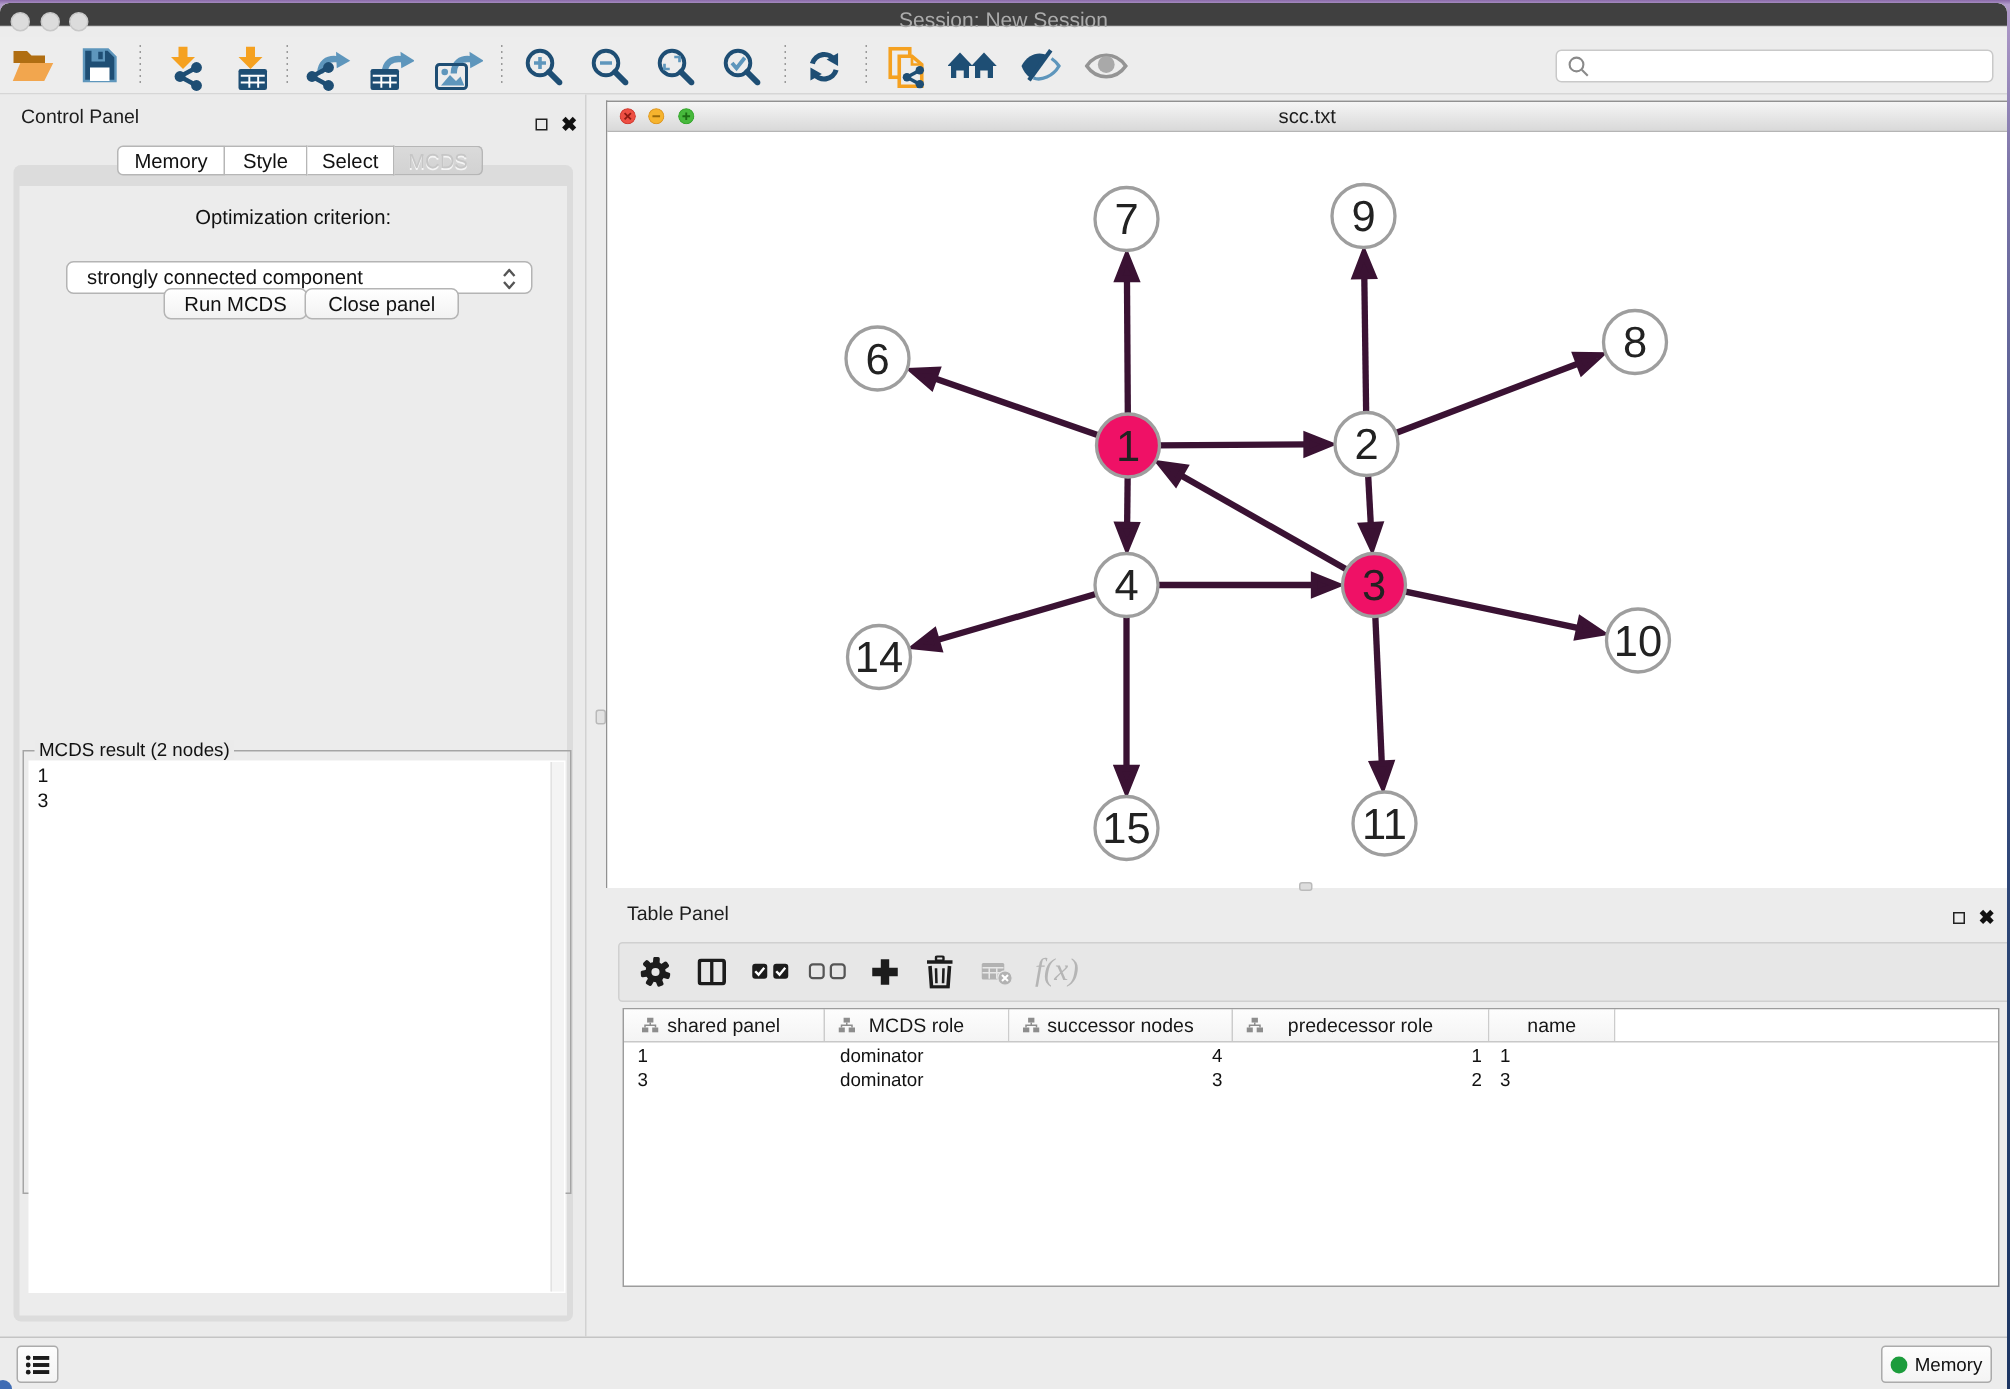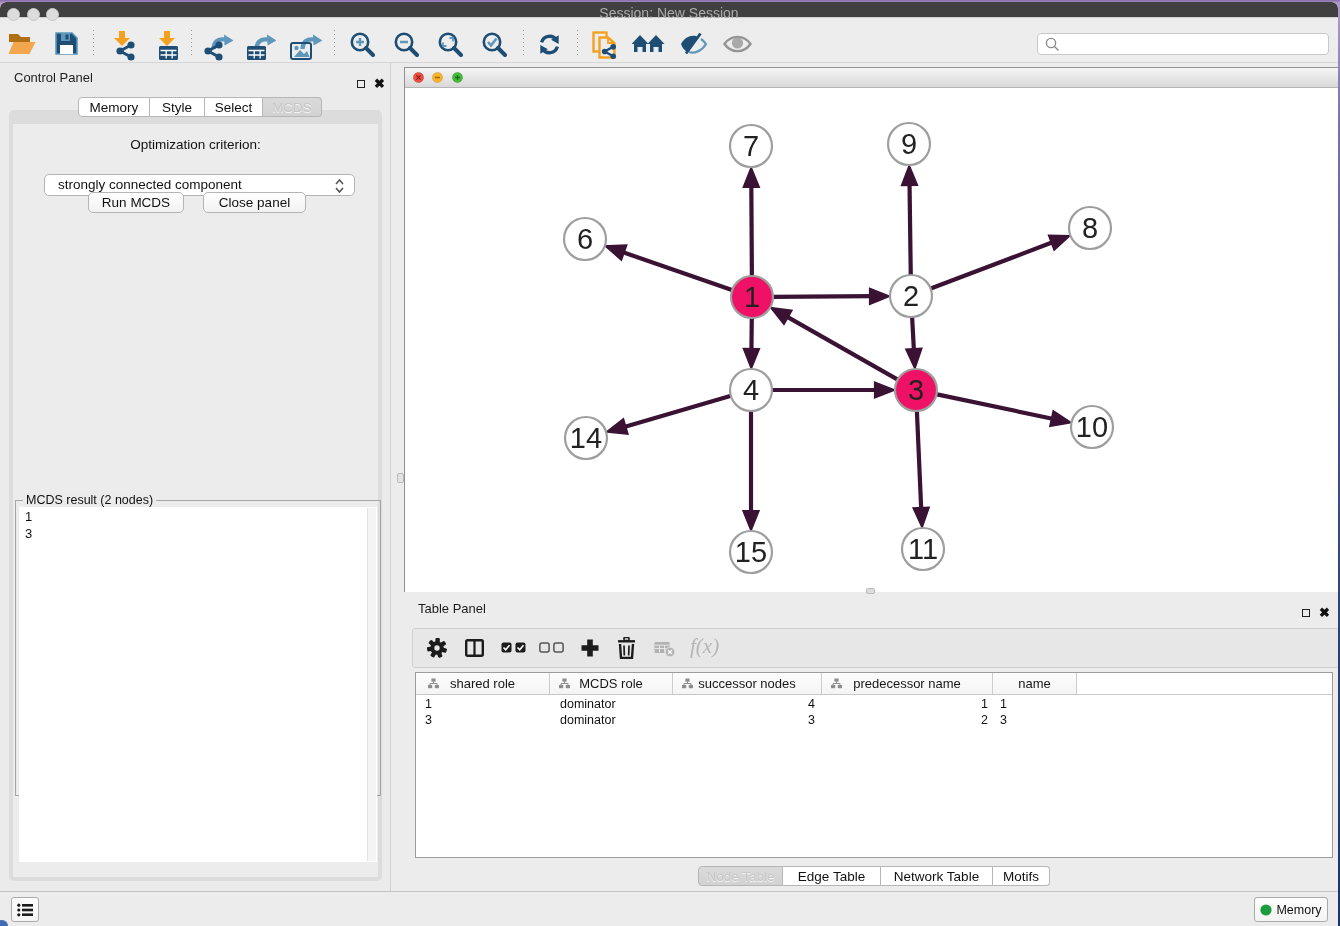--- a/index.html
+++ b/index.html
@@ -262,41 +262,42 @@
   <div class="tab first" style="width:72px">Memory</div>
       <div class="tab" style="width:55px">Style</div>
       <div class="tab" style="width:58px">Select</div>
       <div class="tab sel last" style="width:59px">MCDS</div>
  </div>
  <div style="position:absolute;left:9px;top:135px;width:373px;text-align:center;font-size:13.5px;color:#111">Optimization criterion:</div>
  <div id="optsel">strongly connected component<svg width="9" height="14" viewBox="0 0 9 14" style="position:absolute;right:10px;top:4px">
         <path d="M1 5 L4.5 1 L8 5" fill="none" stroke="#555" stroke-width="1.6"></path>
         <path d="M1 9 L4.5 13 L8 9" fill="none" stroke="#555" stroke-width="1.6"></path>
       </svg></div>
- <div class="btn" style="left:88px;top:190px;width:96px;height:21px;line-height:20px">Run MCDS</div>
+ <div class="btn" style="left:109px;top:190px;width:96px;height:21px;line-height:20px">Run MCDS</div>
  <div class="btn" style="left:203px;top:190px;width:103px;height:21px;line-height:20px">Close panel</div>
  <div id="mcdsfs">
       <span class="leg">MCDS result (2 nodes)</span>
    <div id="mcdsta">1<br>3<div id="mcds-sb"></div></div>
  </div>
  <div id="vsplit-handle"></div>
  <div id="netwin">
   <div id="nettb">
    <svg class="lt" style="left:8px" width="13" height="13" viewBox="0 0 13 13">
           <circle cx="6.5" cy="6.5" r="6" fill="#ee4f43" stroke="#cf3a30" stroke-width="0.8"></circle>
           <path d="M4 4 L9 9 M9 4 L4 9" stroke="#8e1a12" stroke-width="1.4"></path>
         </svg>
    <svg class="lt" style="left:27px" width="13" height="13" viewBox="0 0 13 13">
           <circle cx="6.5" cy="6.5" r="6" fill="#f6b42e" stroke="#dd9722" stroke-width="0.8"></circle>
           <path d="M3.5 6.5 L9.5 6.5" stroke="#9a6a0a" stroke-width="1.5"></path>
         </svg>
    <svg class="lt" style="left:47px" width="13" height="13" viewBox="0 0 13 13">
           <circle cx="6.5" cy="6.5" r="6" fill="#47b93c" stroke="#34a52c" stroke-width="0.8"></circle>
           <path d="M3.5 6.5 L9.5 6.5 M6.5 3.5 L6.5 9.5" stroke="#1c6e14" stroke-width="1.5"></path>
         </svg>
+   <div class="t">scc.txt</div>
   </div>
   <div id="netcanvas">
    <svg style="display:block" width="933" height="504" font-family="&quot;Liberation Sans&quot;,sans-serif">
           <g stroke="#3a1233" stroke-width="4.2" fill="#3a1233">
             <line x1="346.9" y1="190.0" x2="346.3" y2="96.0"></line>
             <polygon points="346.2,83.0 352.3,98.0 340.3,98.0"></polygon>
             <line x1="329.1" y1="202.8" x2="215.9" y2="163.5"></line>
             <polygon points="203.6,159.2 219.8,158.5 215.8,169.8"></polygon>
             <line x1="366.0" y1="208.9" x2="468.0" y2="208.2"></line>
             <polygon points="481.0,208.2 466.0,214.3 466.0,202.3"></polygon>
@@ -406,21 +407,21 @@
             <line x1="5.5" y1="4.5" x2="5.5" y2="11.5"></line>
             <line x1="10.5" y1="4.5" x2="10.5" y2="11.5"></line>
           </g>
           <circle cx="16" cy="11" r="4.8" fill="#b2b2b2" stroke="#e7e7e7" stroke-width="0.8"></circle>
           <path d="M14 9 L18 13 M18 9 L14 13" stroke="#fff" stroke-width="1.4"></path>
         </svg>
         <div style="position:absolute;left:277px;top:5px;font-family:'Liberation Serif',serif;font-style:italic;font-size:21px;color:#b5b5b5">f(x)</div>
       </div>
   <div id="ttable">
         <div class="th" style="left:0px;width:134px">
-          <div class="lbl">shared role</div>
+          <div class="lbl">shared panel</div>
           <svg style="position:absolute;left:12px;top:5px" width="11" height="11" viewBox="0 0 11 11">
             <g fill="#8d8d8d">
               <rect x="3.4" y="0.5" width="4.2" height="3.2"></rect>
               <rect x="0" y="7" width="4.2" height="3.2"></rect>
               <rect x="6.8" y="7" width="4.2" height="3.2"></rect>
             </g>
             <path d="M5.5 3.7 V5.5 M2 7 V5.5 H9 V7" stroke="#8d8d8d" stroke-width="1" fill="none"></path>
           </svg>
         </div>
         <div class="th" style="left:134px;width:123px">
@@ -439,21 +440,21 @@
           <svg style="position:absolute;left:9px;top:5px" width="11" height="11" viewBox="0 0 11 11">
             <g fill="#8d8d8d">
               <rect x="3.4" y="0.5" width="4.2" height="3.2"></rect>
               <rect x="0" y="7" width="4.2" height="3.2"></rect>
               <rect x="6.8" y="7" width="4.2" height="3.2"></rect>
             </g>
             <path d="M5.5 3.7 V5.5 M2 7 V5.5 H9 V7" stroke="#8d8d8d" stroke-width="1" fill="none"></path>
           </svg>
         </div>
         <div class="th" style="left:406px;width:171px">
-          <div class="lbl">predecessor name</div>
+          <div class="lbl">predecessor role</div>
           <svg style="position:absolute;left:9px;top:5px" width="11" height="11" viewBox="0 0 11 11">
             <g fill="#8d8d8d">
               <rect x="3.4" y="0.5" width="4.2" height="3.2"></rect>
               <rect x="0" y="7" width="4.2" height="3.2"></rect>
               <rect x="6.8" y="7" width="4.2" height="3.2"></rect>
             </g>
             <path d="M5.5 3.7 V5.5 M2 7 V5.5 H9 V7" stroke="#8d8d8d" stroke-width="1" fill="none"></path>
           </svg>
         </div>
         <div class="th" style="left:577px;width:84px">
@@ -465,26 +466,20 @@
         <div class="trow" style="left:144px;top:24px">dominator</div>
         <div class="trow" style="left:257px;top:24px;width:142px;text-align:right">4</div>
         <div class="trow" style="left:406px;top:24px;width:166px;text-align:right">1</div>
         <div class="trow" style="left:584px;top:24px">1</div>
         <div class="trow" style="left:9px;top:40px">3</div>
         <div class="trow" style="left:144px;top:40px">dominator</div>
         <div class="trow" style="left:257px;top:40px;width:142px;text-align:right">3</div>
         <div class="trow" style="left:406px;top:40px;width:166px;text-align:right">2</div>
         <div class="trow" style="left:584px;top:40px">3</div>
       </div>
-  <div class="tabstrip" style="left:294px;top:272px">
-   <div class="tab first sel" style="width:85px">Node Table</div>
-        <div class="tab" style="width:98px">Edge Table</div>
-        <div class="tab" style="width:112px">Network Table</div>
-        <div class="tab last" style="width:57px">Motifs</div>
-  </div>
  </div>
  <div id="statusbar">
   <div class="sbtn" style="left:11px;width:28px">
         <svg style="position:absolute;left:5px;top:5px" width="16" height="14" viewBox="0 0 16 14">
           <g fill="#1c1c1c">
             <circle cx="1.8" cy="2.2" r="1.6"></circle>
             <circle cx="1.8" cy="7" r="1.6"></circle>
             <circle cx="1.8" cy="11.8" r="1.6"></circle>
             <rect x="5" y="1" width="11" height="2.6"></rect>
             <rect x="5" y="5.7" width="11" height="2.6"></rect>

